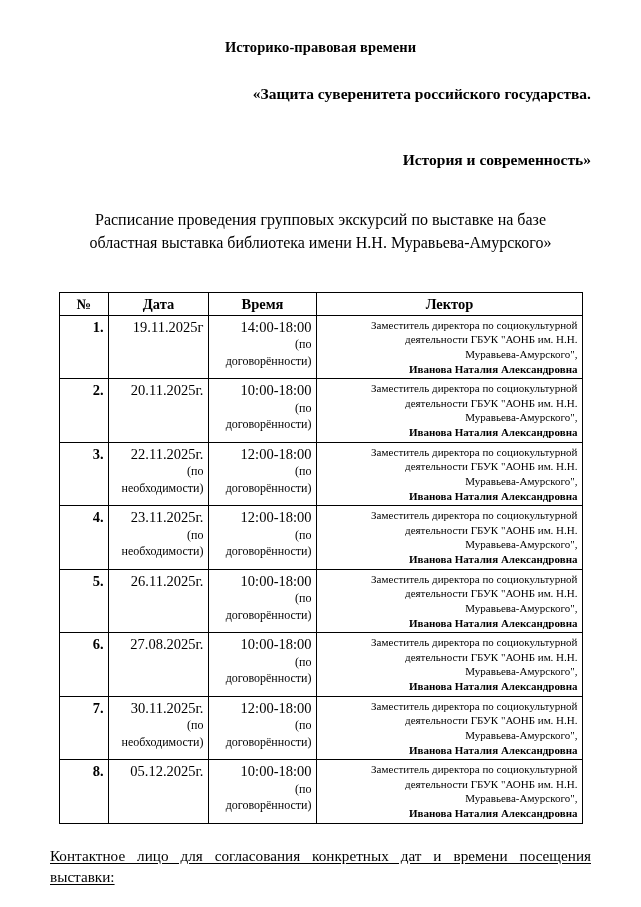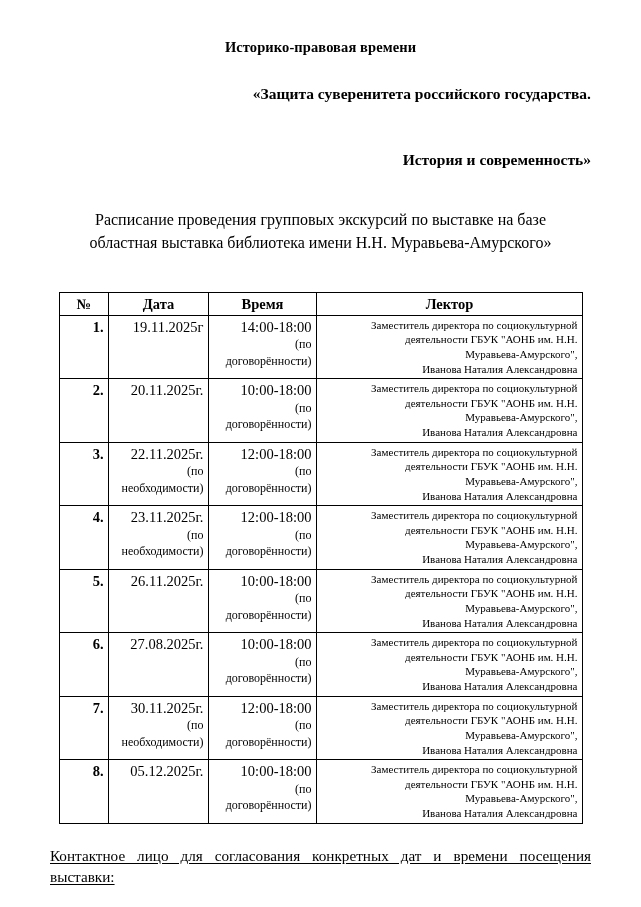--- a/index.html
+++ b/index.html
@@ -100,21 +100,21 @@
     margin-top: 0px;
   }
   td.lect {
     text-align: right;
     font-size: 11px;
     line-height: 1.33;
   }
   td.lect .role { display: block; }
   td.lect .person {
     display: block;
-    font-weight: normal;
+    font-weight: bold;
   }
   tr.row { height: 59px; }
 
   
   .footer {
     padding-top: 22px;
     font-size: 15.2px;
     line-height: 1.38;
   }
   .footer .lead {

